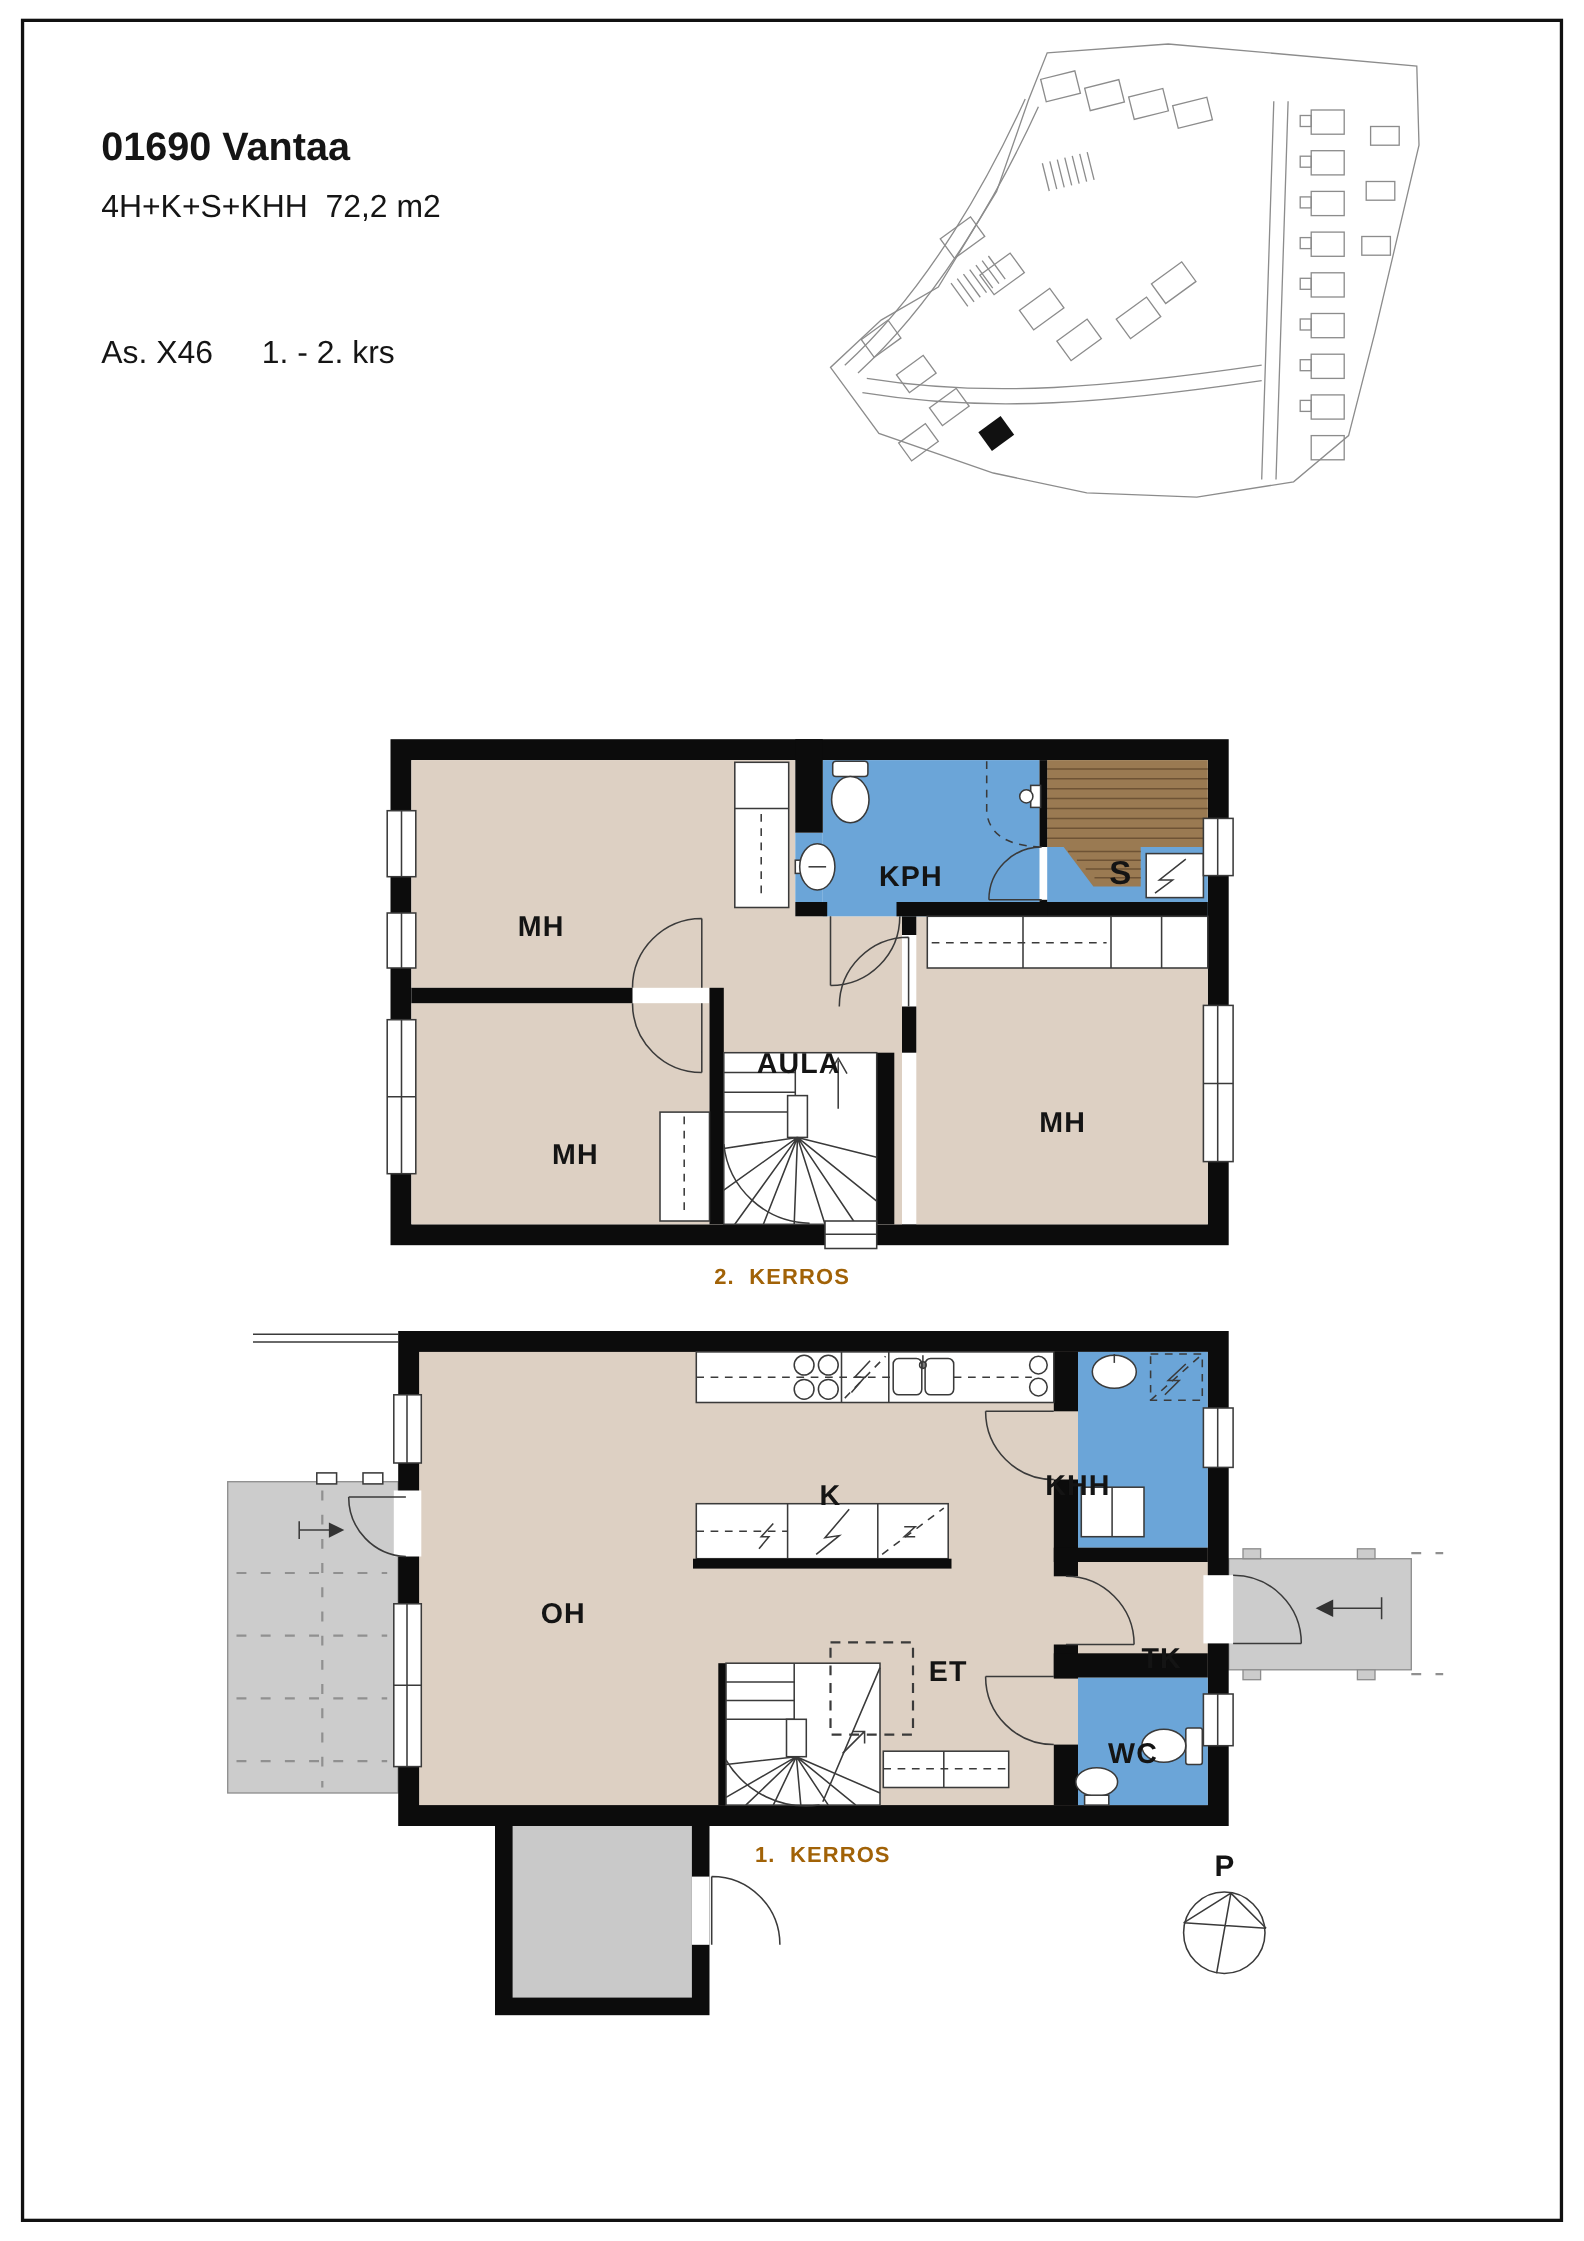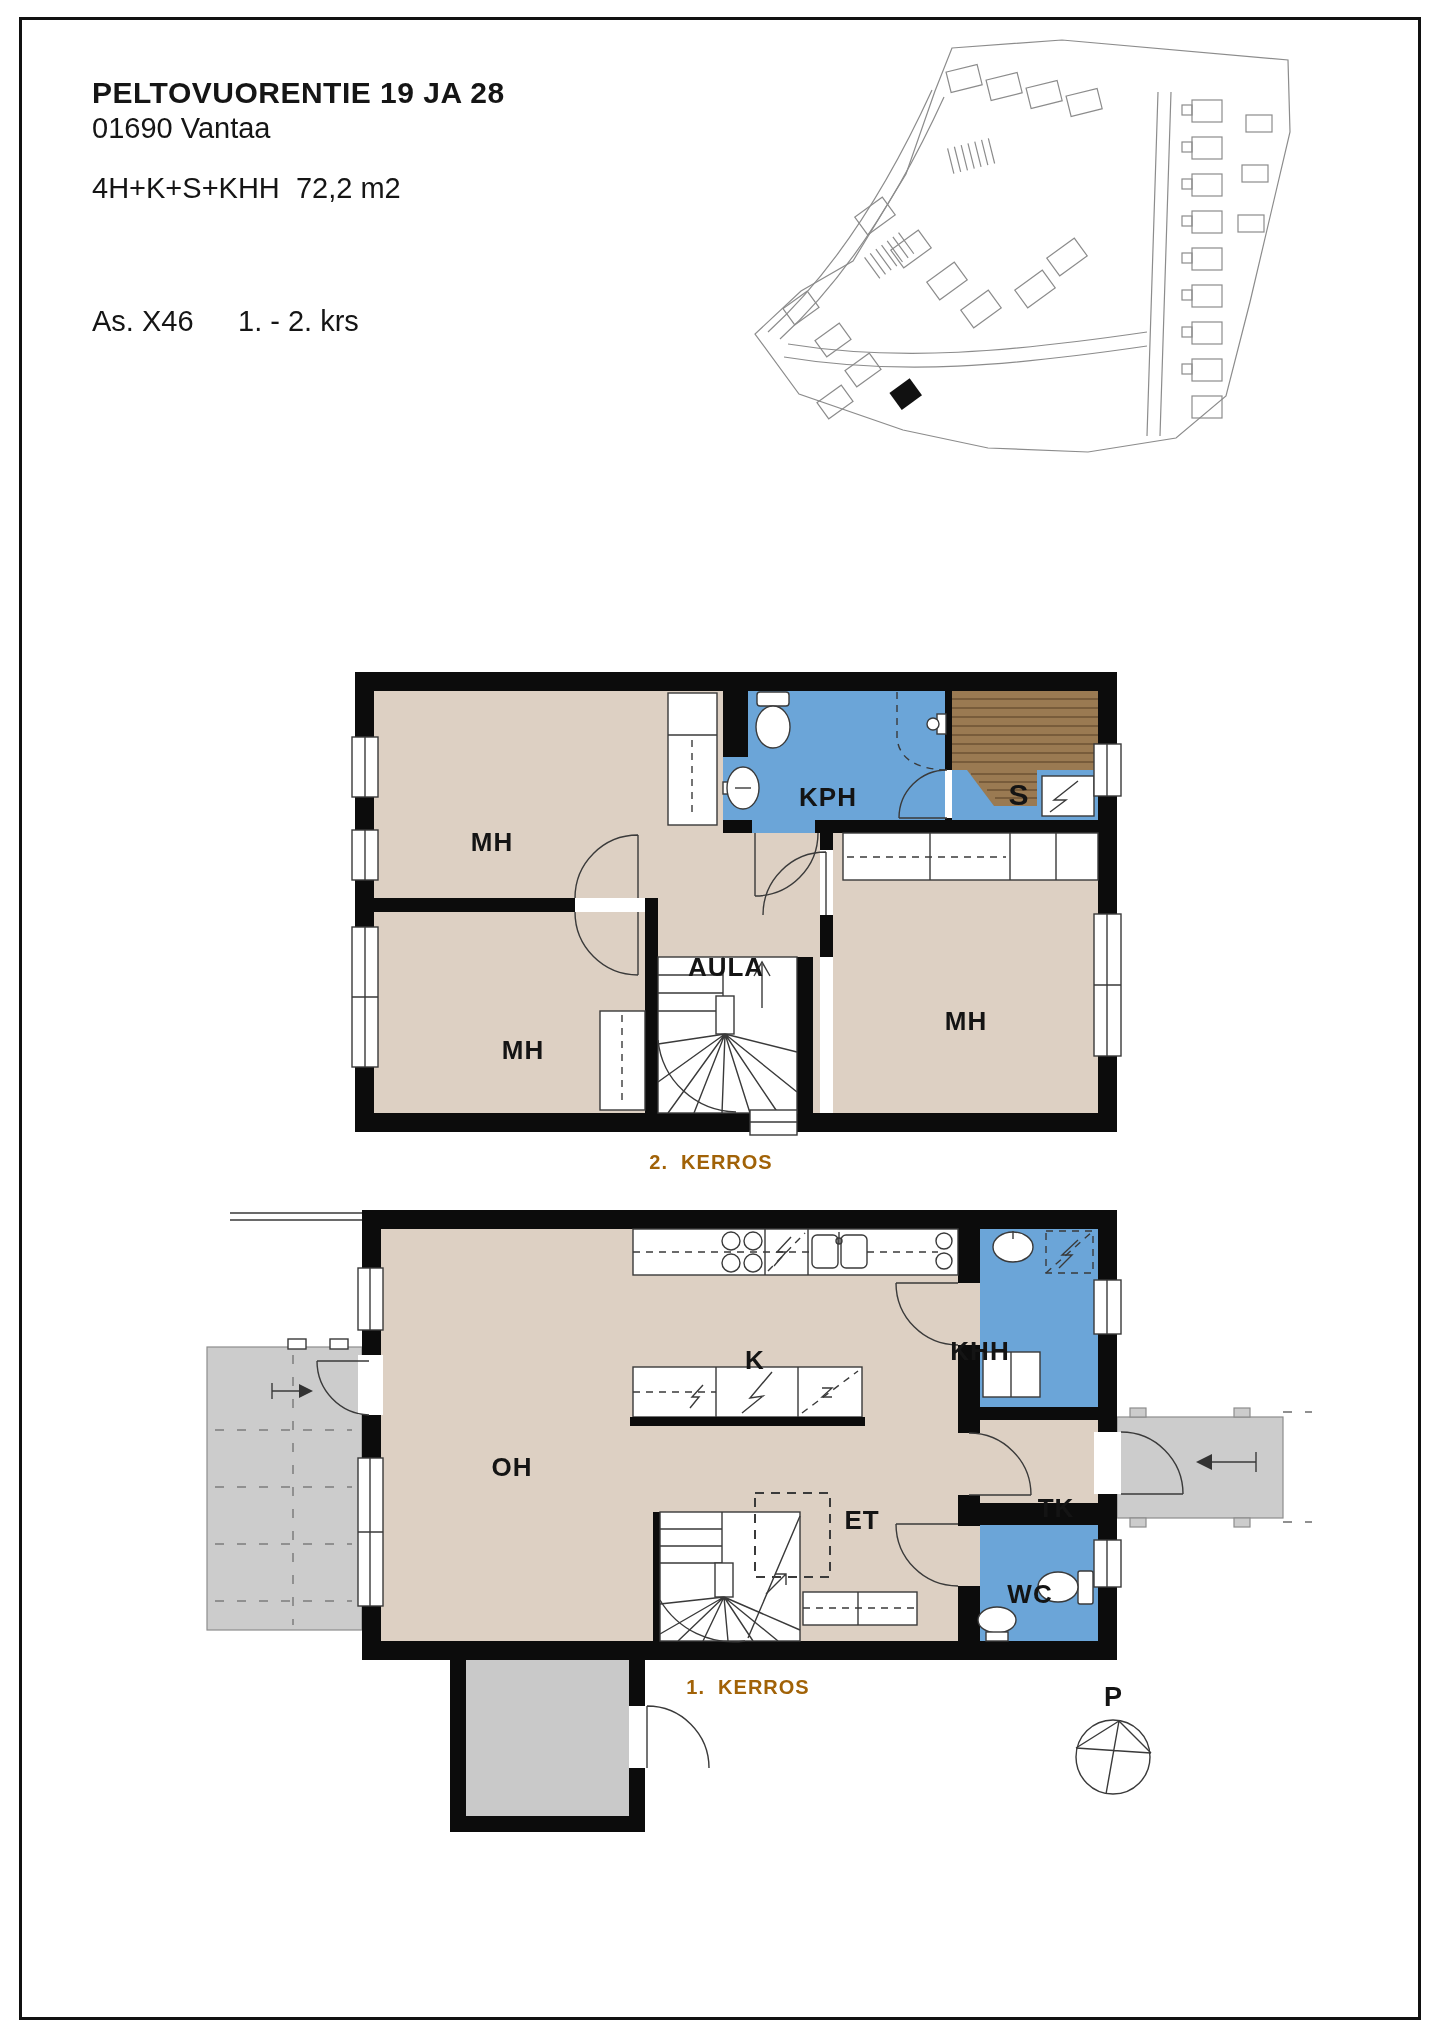--- a/index.html
+++ b/index.html
@@ -1,21 +1,21 @@
 <!DOCTYPE html>
 <html style="--room-fill: #ddd0c3; --wet-room-fill: #6ba5d8; --sauna-wood: #9a7a52; --sauna-wood-line: #6e5335; --outdoor-gray: #cccccc; --storage-gray: #c9c9c9; --wall: #0c0c0c; --line: #3a3a3a; --site-line: #8c8c8c;"><head>
 <meta charset="utf-8">
 <style>
   html,body{margin:0;padding:0;background:#fff;}
   .page{position:relative;width:1440px;height:2037px;background:#fff;overflow:hidden;
         font-family:"Liberation Sans",sans-serif;color:#111;}
   .frame{position:absolute;left:19px;top:17px;width:1396px;height:1997px;border:3px solid #111;}
   .h-line{position:absolute;left:92px;white-space:pre;color:#151515;}
   .h-title{top:76px;font-size:30px;font-weight:700;letter-spacing:.5px;}
-  .h-addr{top:112px;font-size:29px;}
+  .h-addr{top:112px;font-size:36px;font-weight:bold;}
   .h-type{top:172px;font-size:29px;}
   .h-unit{top:272px;font-size:29px;margin-top:33px;}
   .h-unit .sp1{display:inline-block;min-width:146px;}
   .room-label{position:absolute;transform:translate(-50%,-50%);font-size:26px;font-weight:700;
               letter-spacing:1px;white-space:pre;color:#141414;margin-top:40px;}
   .floor-label{position:absolute;transform:translate(-50%,-50%);font-size:20px;font-weight:700;
                letter-spacing:1px;white-space:pre;color:#a16207;}
   .compass-label{position:absolute;transform:translate(-50%,-50%);font-size:27px;font-weight:700;color:#141414;}
   svg{position:absolute;left:0;top:0;}
   .f-wall{fill:var(--wall);}
@@ -31,21 +31,20 @@
   .dshbox{stroke:var(--line);fill:none;stroke-width:2;stroke-dasharray:9 7;}
   .wood-ln{stroke:var(--sauna-wood-line);fill:none;stroke-width:1.4;}
   .map{stroke:var(--site-line);fill:none;stroke-width:1.2;}
 </style>
 </head>
 <body>
 
 <div class="page">
   <div class="frame"></div>
 
-  <div class="h-line h-title">PELTOVUORENTIE 19 JA 28</div>
   <div class="h-line h-addr">01690 Vantaa</div>
   <div class="h-line h-type">4H+K+S+KHH  72,2 m2</div>
   <div class="h-line h-unit"><span class="sp1">As. X46</span><span>1. - 2. krs</span></div>
 
   <svg width="1440" height="2037" viewBox="0 0 1440 2037">
 
     <g>
       <path class="map" d="M952,48L1062,40L1288,60L1290,132L1250,302L1226,396L1176,438L1088,452L988,448L903,430L799,394L755,334L801,291L853,261L906,174L935,91Z"></path>
       <path class="map" d="M932,90C900,160 845,262 768,332 M944,97C912,167 857,269 780,339"></path>
       <path class="map" d="M1158,92L1147,436 M1171,92L1160,436"></path>

